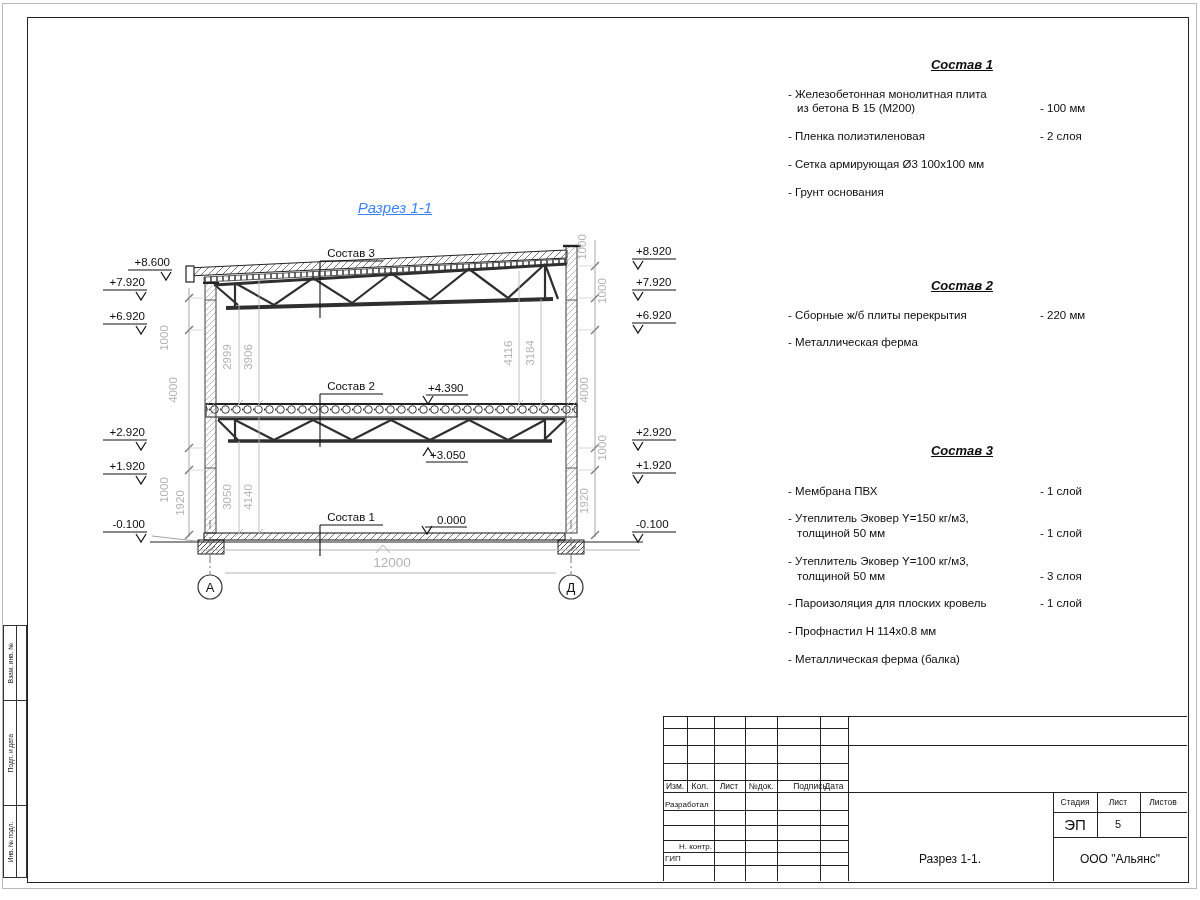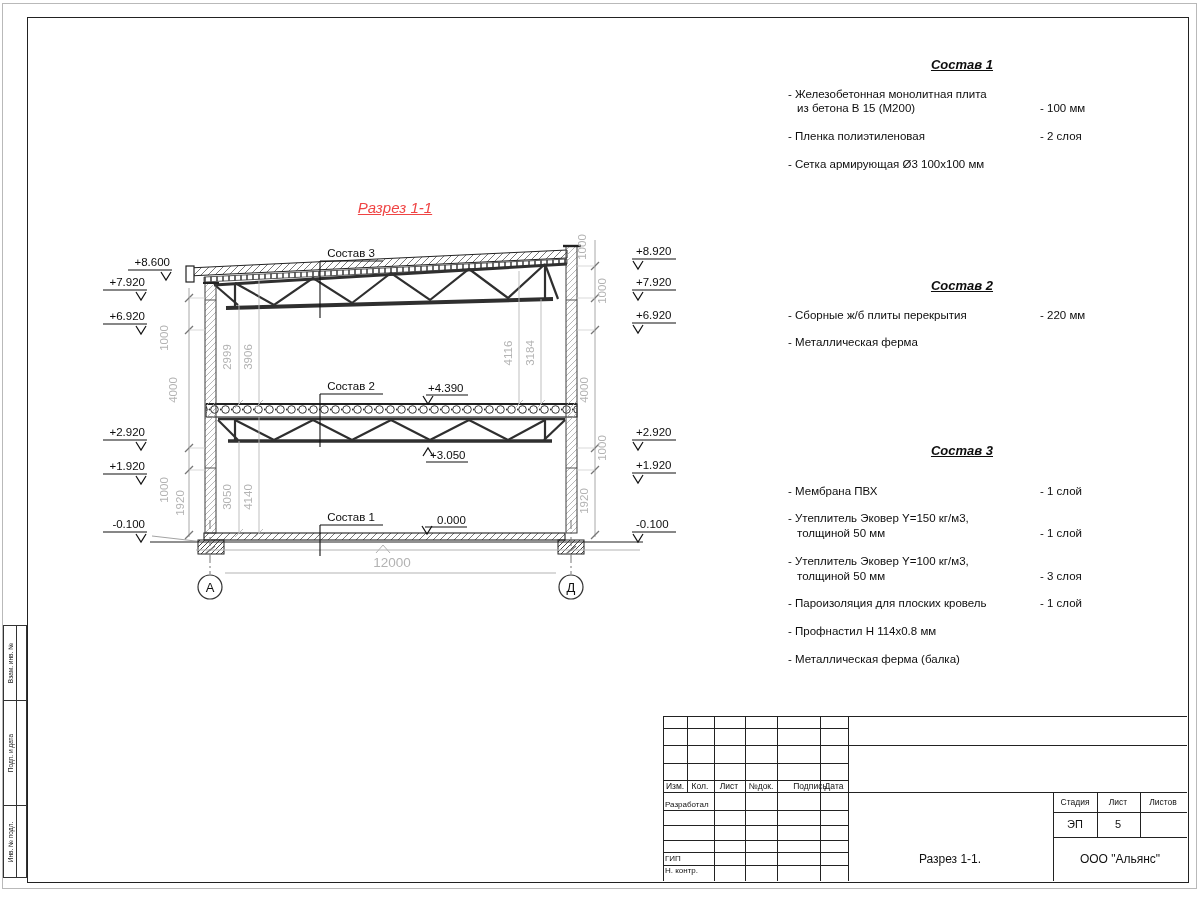--- a/index.html
+++ b/index.html
@@ -8,21 +8,21 @@
   
   .outer-edge{left:2px;top:3px;width:1193px;height:884px;border:1px solid #b9b9b9;}
   .frame{left:27px;top:17px;width:1160px;height:864px;border:1.6px solid #222;}
   
   .side-strip{left:3px;top:625px;width:24px;}
   .side-cell{position:relative;border:1px solid #333;border-bottom:none;box-sizing:border-box;}
   .side-cell:last-child{border-bottom:1px solid #333;}
   .side-cell .divider{position:absolute;left:12px;top:0;bottom:0;width:1px;background:#333;}
   .side-cell span{position:absolute;left:6px;top:50%;transform:translate(-50%,-50%) rotate(-90deg);font-size:6.5px;white-space:nowrap;color:#222;}
   
-  .dwg-title{left:330px;top:199px;width:130px;text-align:center;font-size:15px;font-style:italic;text-decoration:underline;color:#ef4444;}
+  .dwg-title{left:330px;top:199px;width:130px;text-align:center;font-size:15px;font-style:italic;text-decoration:underline;color:#3b82f6;}
   
   .comp{left:788px;width:348px;font-size:11.5px;line-height:1.28;color:#0d0d0d;}
   .comp h3{margin:0 0 10px 0;font-size:13px;font-style:italic;font-weight:bold;text-align:center;text-decoration:underline;}
   .comp-item{display:flex;align-items:flex-end;margin-top:13px;}
   .comp-name{width:252px;}
   .comp-name .cont{padding-left:9px;}
   .comp-val{flex:1;white-space:nowrap;}
   
   .tblock{left:663px;top:716px;width:524px;height:165px;font-size:8.5px;color:#111;}
   .tb-line{position:absolute;background:#222;}
@@ -279,20 +279,26 @@
         <div>- Пленка полиэтиленовая</div>
       </div>
     <div class="comp-val">- 2 слоя</div>
   </div>
   <div class="comp-item">
     <div class="comp-name">
         <div>- Сетка армирующая Ø3 100х100 мм</div>
       </div>
     <div class="comp-val"></div>
   </div>
+  <div class="comp-item">
+    <div class="comp-name">
+        <div>- Грунт основания</div>
+      </div>
+    <div class="comp-val"></div>
+  </div>
 </div>
 
 <div class="abs comp" style="top:278px;">
   <h3>Состав 2</h3>
   <div class="comp-item">
     <div class="comp-name">
         <div>- Сборные ж/б плиты перекрытия</div>
       </div>
     <div class="comp-val">- 220 мм</div>
   </div>
@@ -376,24 +382,24 @@
   <div class="tb-line" style="left:477px;top:76px;width:1px;height:45px;"></div>
 
   <span class="tb-text ctr" style="left:12px;top:70px;">Изм.</span>
   <span class="tb-text ctr" style="left:37px;top:70px;">Кол.</span>
   <span class="tb-text ctr" style="left:66px;top:70px;">Лист</span>
   <span class="tb-text ctr" style="left:98px;top:70px;">№док.</span>
   <span class="tb-text ctr" style="left:147px;top:70px;">Подпись</span>
   <span class="tb-text ctr" style="left:171px;top:70px;">Дата</span>
 
   <span class="tb-text" style="left:2px;top:84px;font-size:8px;">Разработал</span>
-  <span class="tb-text" style="left:2px;top:126px;font-size:8px;margin-top:24px;">Н. контр.</span>
+  <span class="tb-text" style="left:16px;top:126px;font-size:8px;">Н. контр.</span>
   <span class="tb-text" style="left:2px;top:138px;font-size:8px;">ГИП</span>
 
   <span class="tb-text ctr" style="left:412px;top:86px;">Стадия</span>
   <span class="tb-text ctr" style="left:455px;top:86px;">Лист</span>
   <span class="tb-text ctr" style="left:500px;top:86px;">Листов</span>
-  <span class="tb-text ctr" style="left:412px;top:108px;font-size:11px;">ЭП</span>
+  <span class="tb-text ctr" style="left:412px;top:108px;font-size:15px;">ЭП</span>
   <span class="tb-text ctr" style="left:455px;top:108px;font-size:11px;">5</span>
 
   <span class="tb-text ctr" style="left:287px;top:143px;font-size:12px;">Разрез  1-1.</span>
   <span class="tb-text ctr" style="left:457px;top:143px;font-size:12px;">ООО "Альянс"</span>
 </div>
 
 </body></html>

